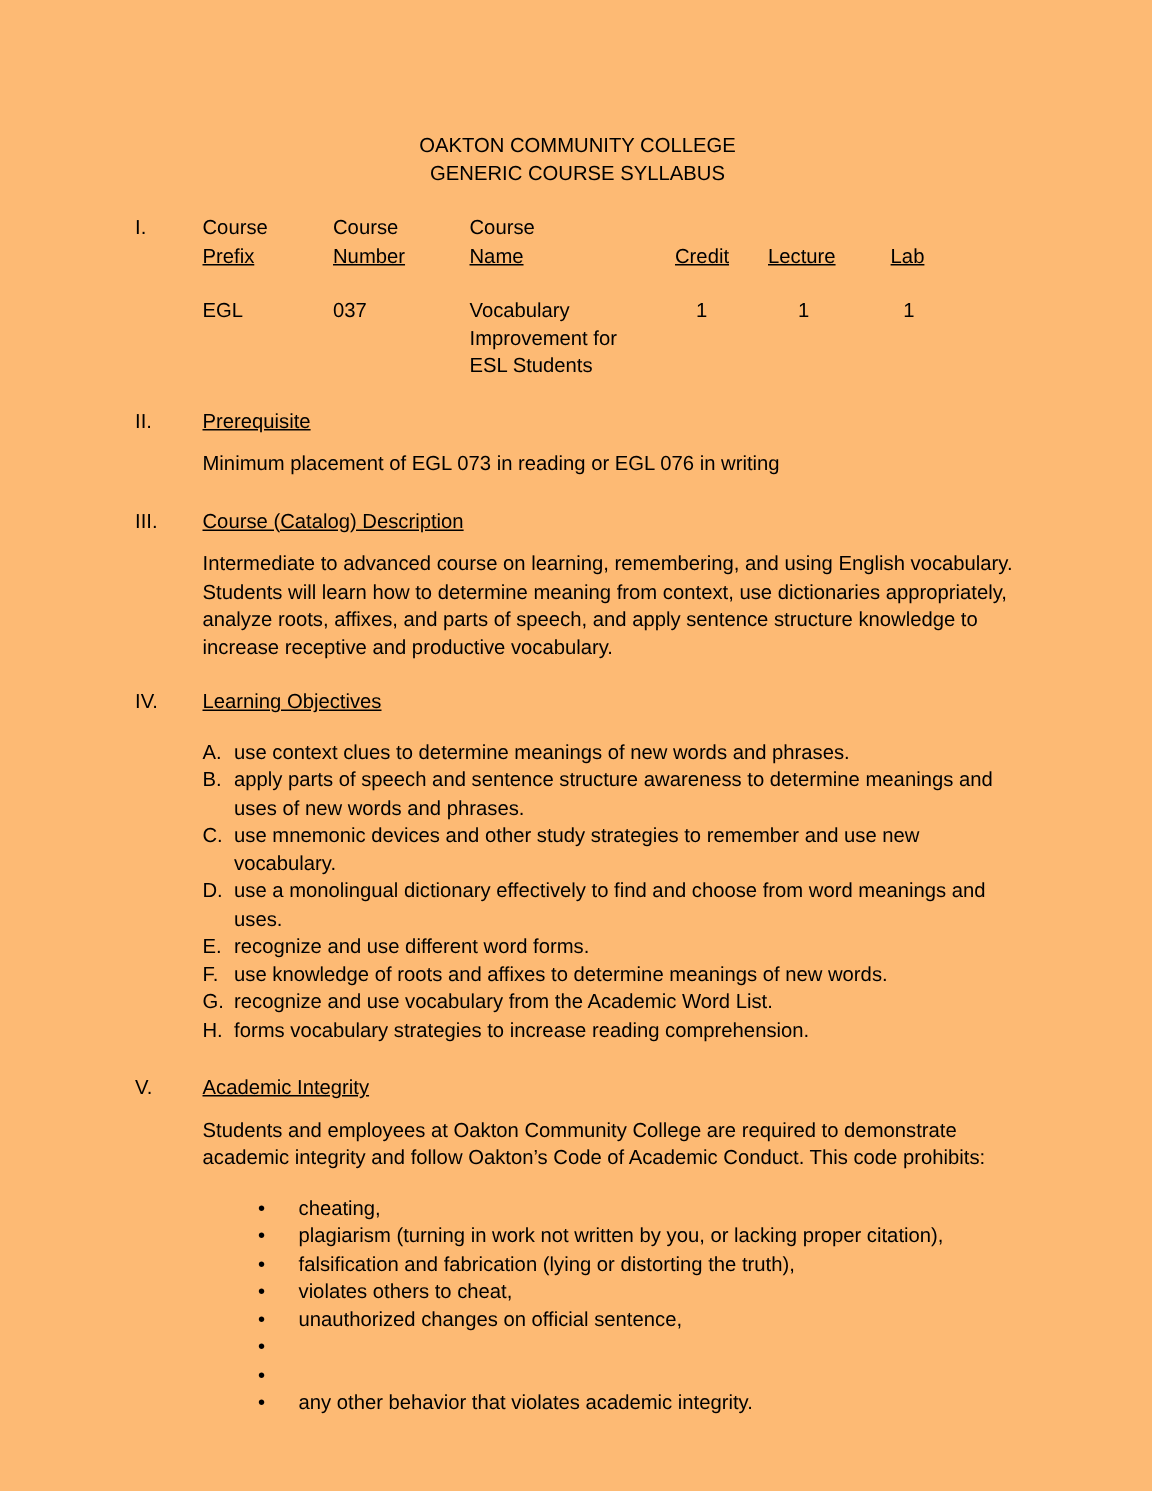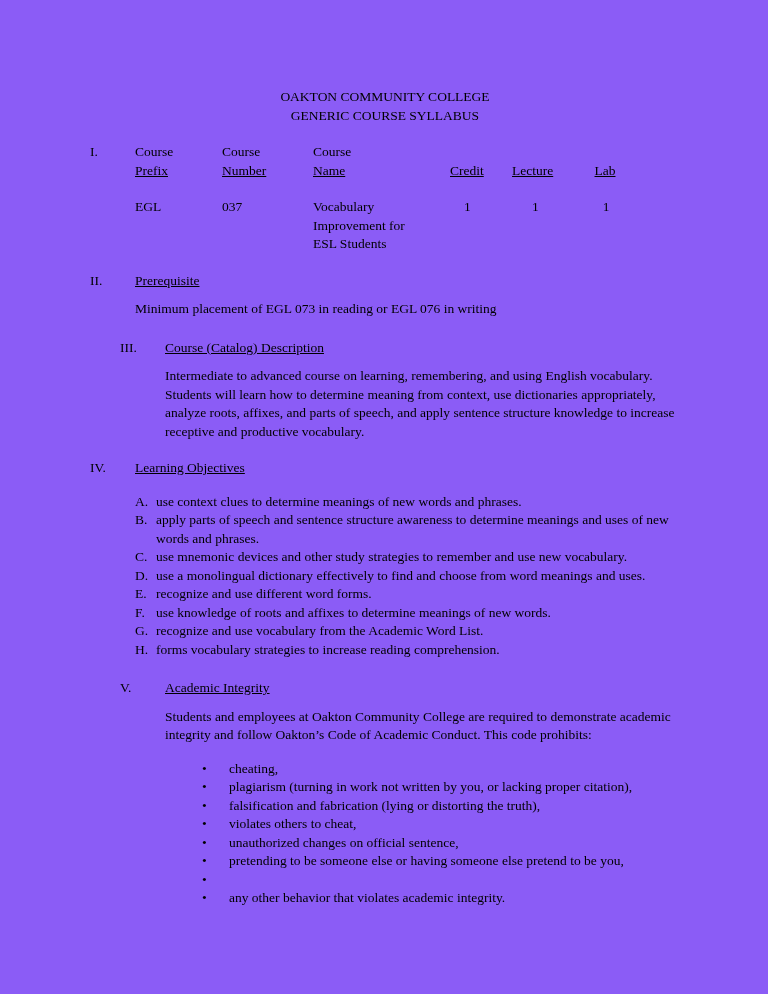--- a/index.html
+++ b/index.html
@@ -5,32 +5,32 @@
   html, body {
     margin: 0;
     padding: 0;
     background: #ffffff;
   }
   .page {
     position: relative;
     width: 768px;
     height: 994px;
     margin: 0 auto;
-    background: #8b5cf6;
+    background: #fdba74;
     color: #000000;
-    font-family: Liberation Serif, serif;
+    font-family: Liberation Sans, sans-serif;
     font-size: 13.5px;
     line-height: 18.5px;
     box-sizing: border-box;
     padding: 88px 88px 0 90px;
     overflow: hidden;
   }
   .title { text-align: center; }
   .section { display: flex; margin-top: 18px; }
-  .sec-gap  { margin-top: 20px; margin-left: 30px; }
+  .sec-gap  { margin-top: 20px; }
   .sec-num { width: 45px; flex-shrink: 0; }
   .sec-body { flex: 1; min-width: 0; }
   .heading { text-decoration: underline; }
   .para { margin-top: 10px; }
   .u { text-decoration: underline; }
 
   
   .tbl { width: 100%; }
   .trow { display: flex; align-items: flex-start; }
   .tc { flex-shrink: 0; }
@@ -179,21 +179,20 @@
         <div class="bullet-item">
           <span class="bullet-marker">•</span>
           <span class="bullet-text">violates others to cheat,</span>
         </div>
         <div class="bullet-item">
           <span class="bullet-marker">•</span>
           <span class="bullet-text">unauthorized changes on official sentence,</span>
         </div>
         <div class="bullet-item">
           <span class="bullet-marker">•</span>
-          <span class="bullet-text">pretending to be someone else or having someone else pretend to be you,</span>
         </div>
         <div class="bullet-item">
           <span class="bullet-marker">•</span>
         </div>
         <div class="bullet-item">
           <span class="bullet-marker">•</span>
           <span class="bullet-text">any other behavior that violates academic integrity.</span>
         </div>
       </div>
     </div>

